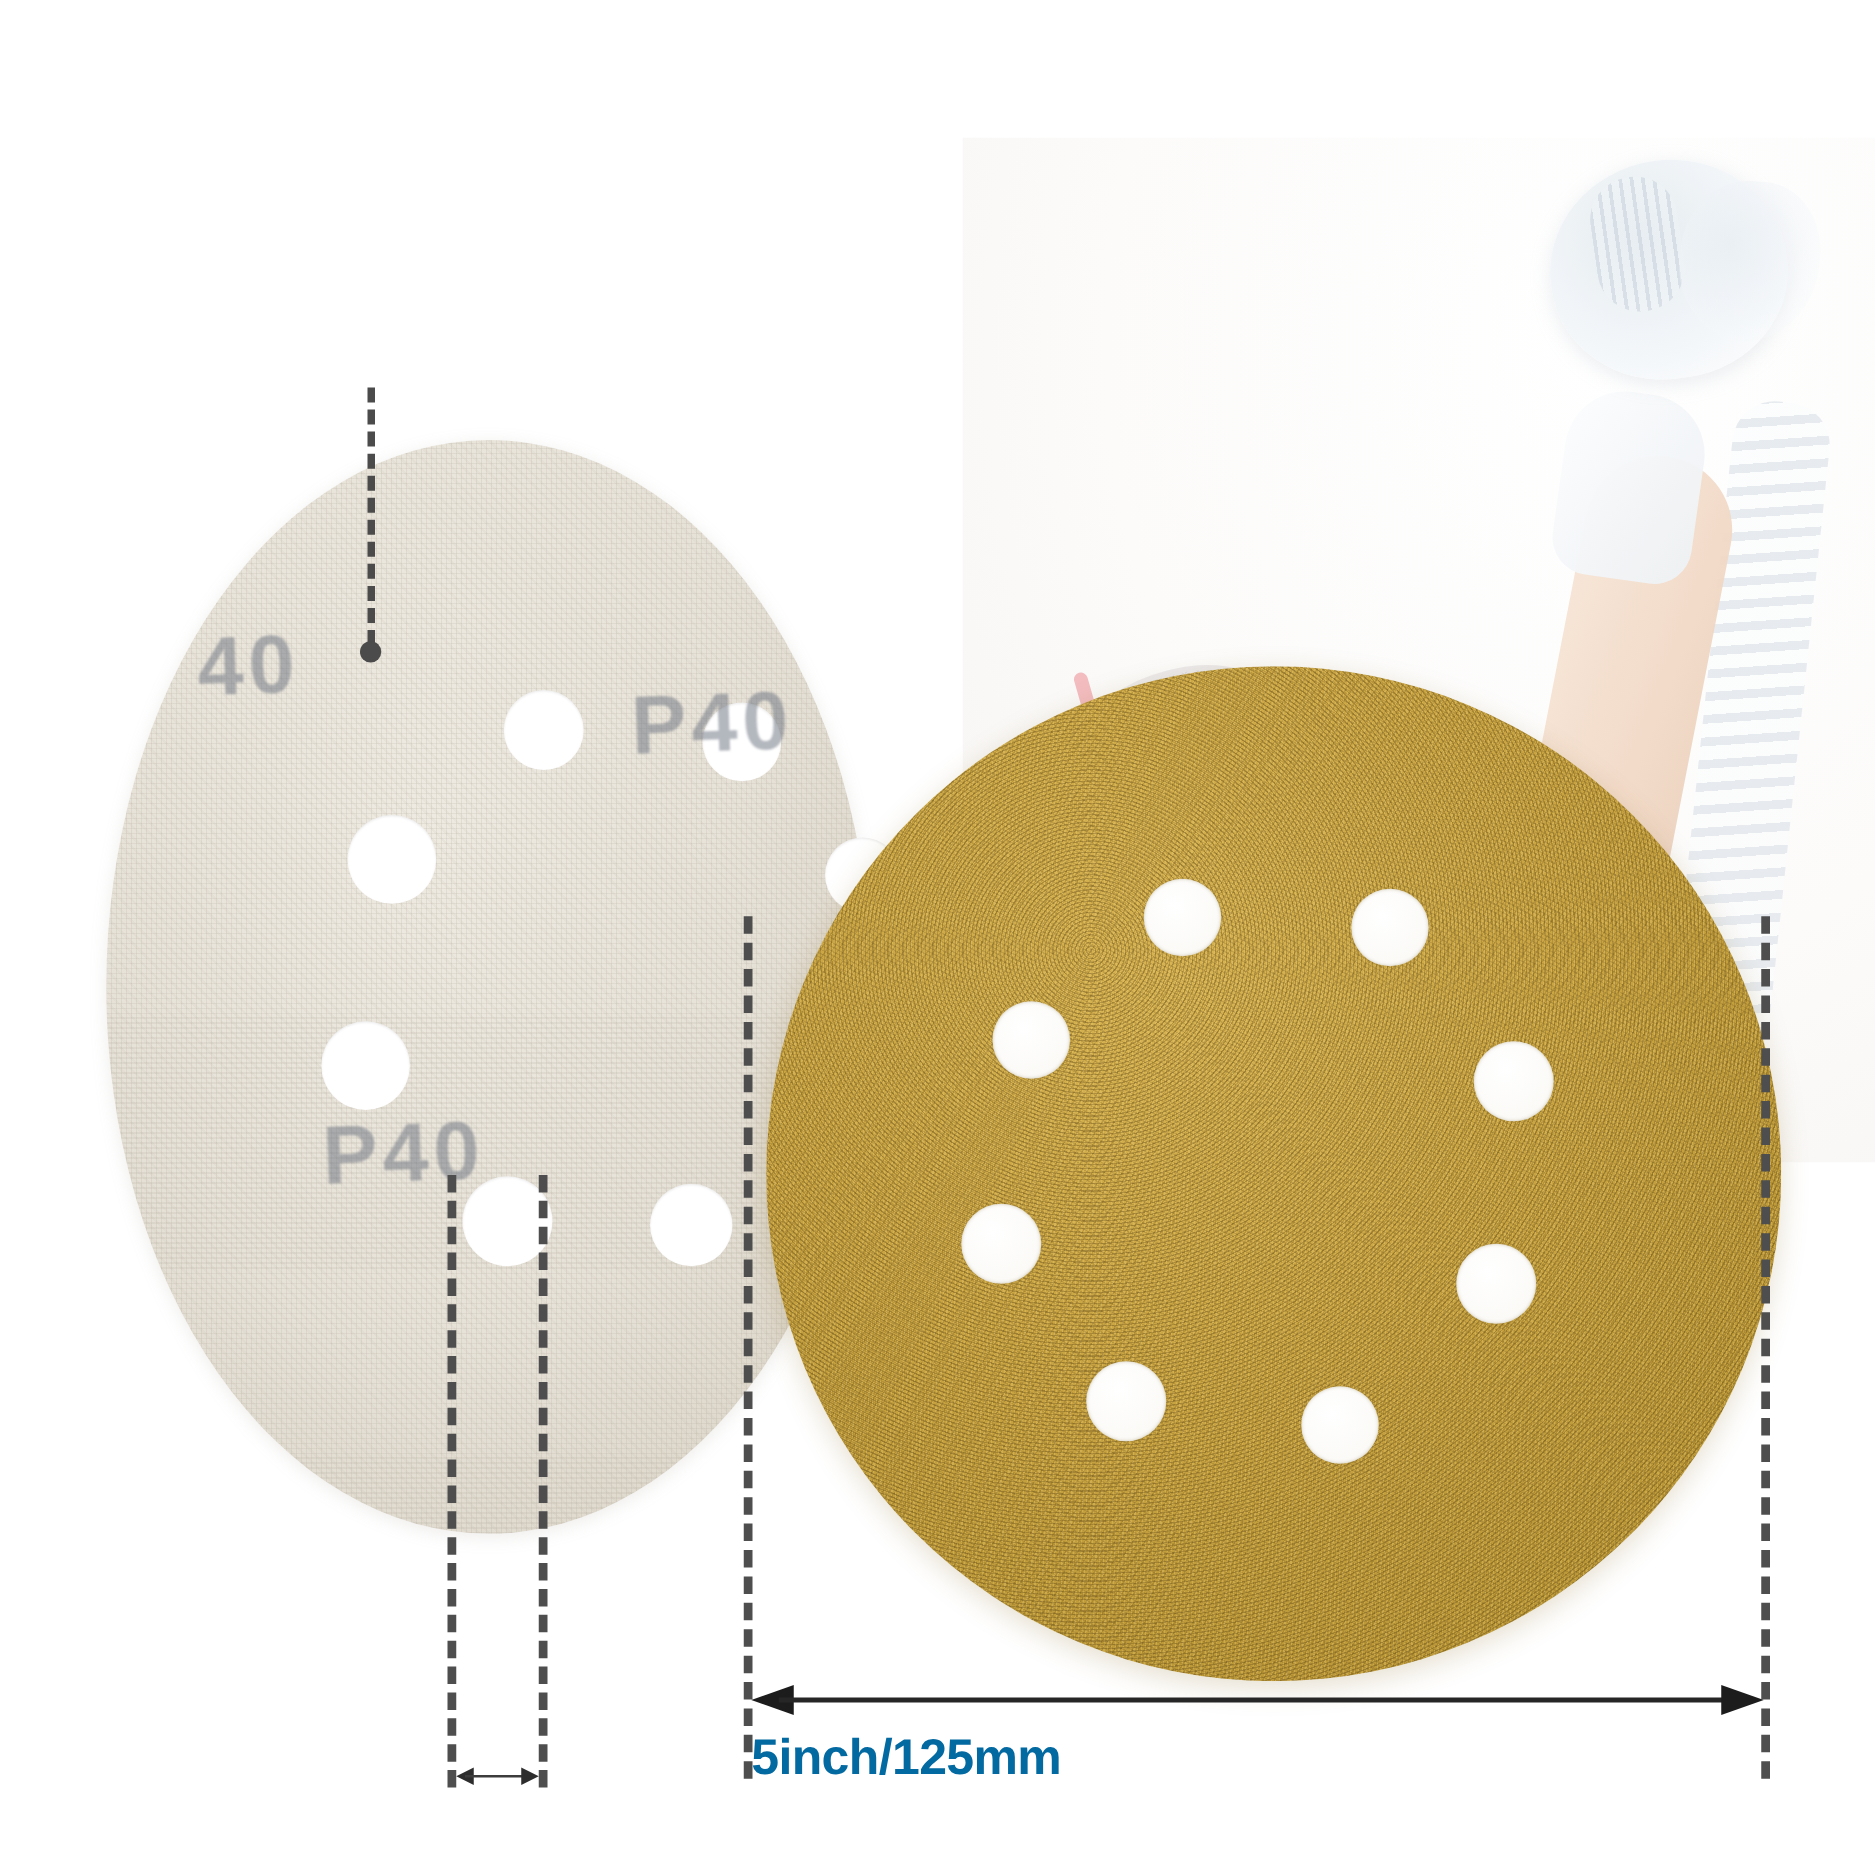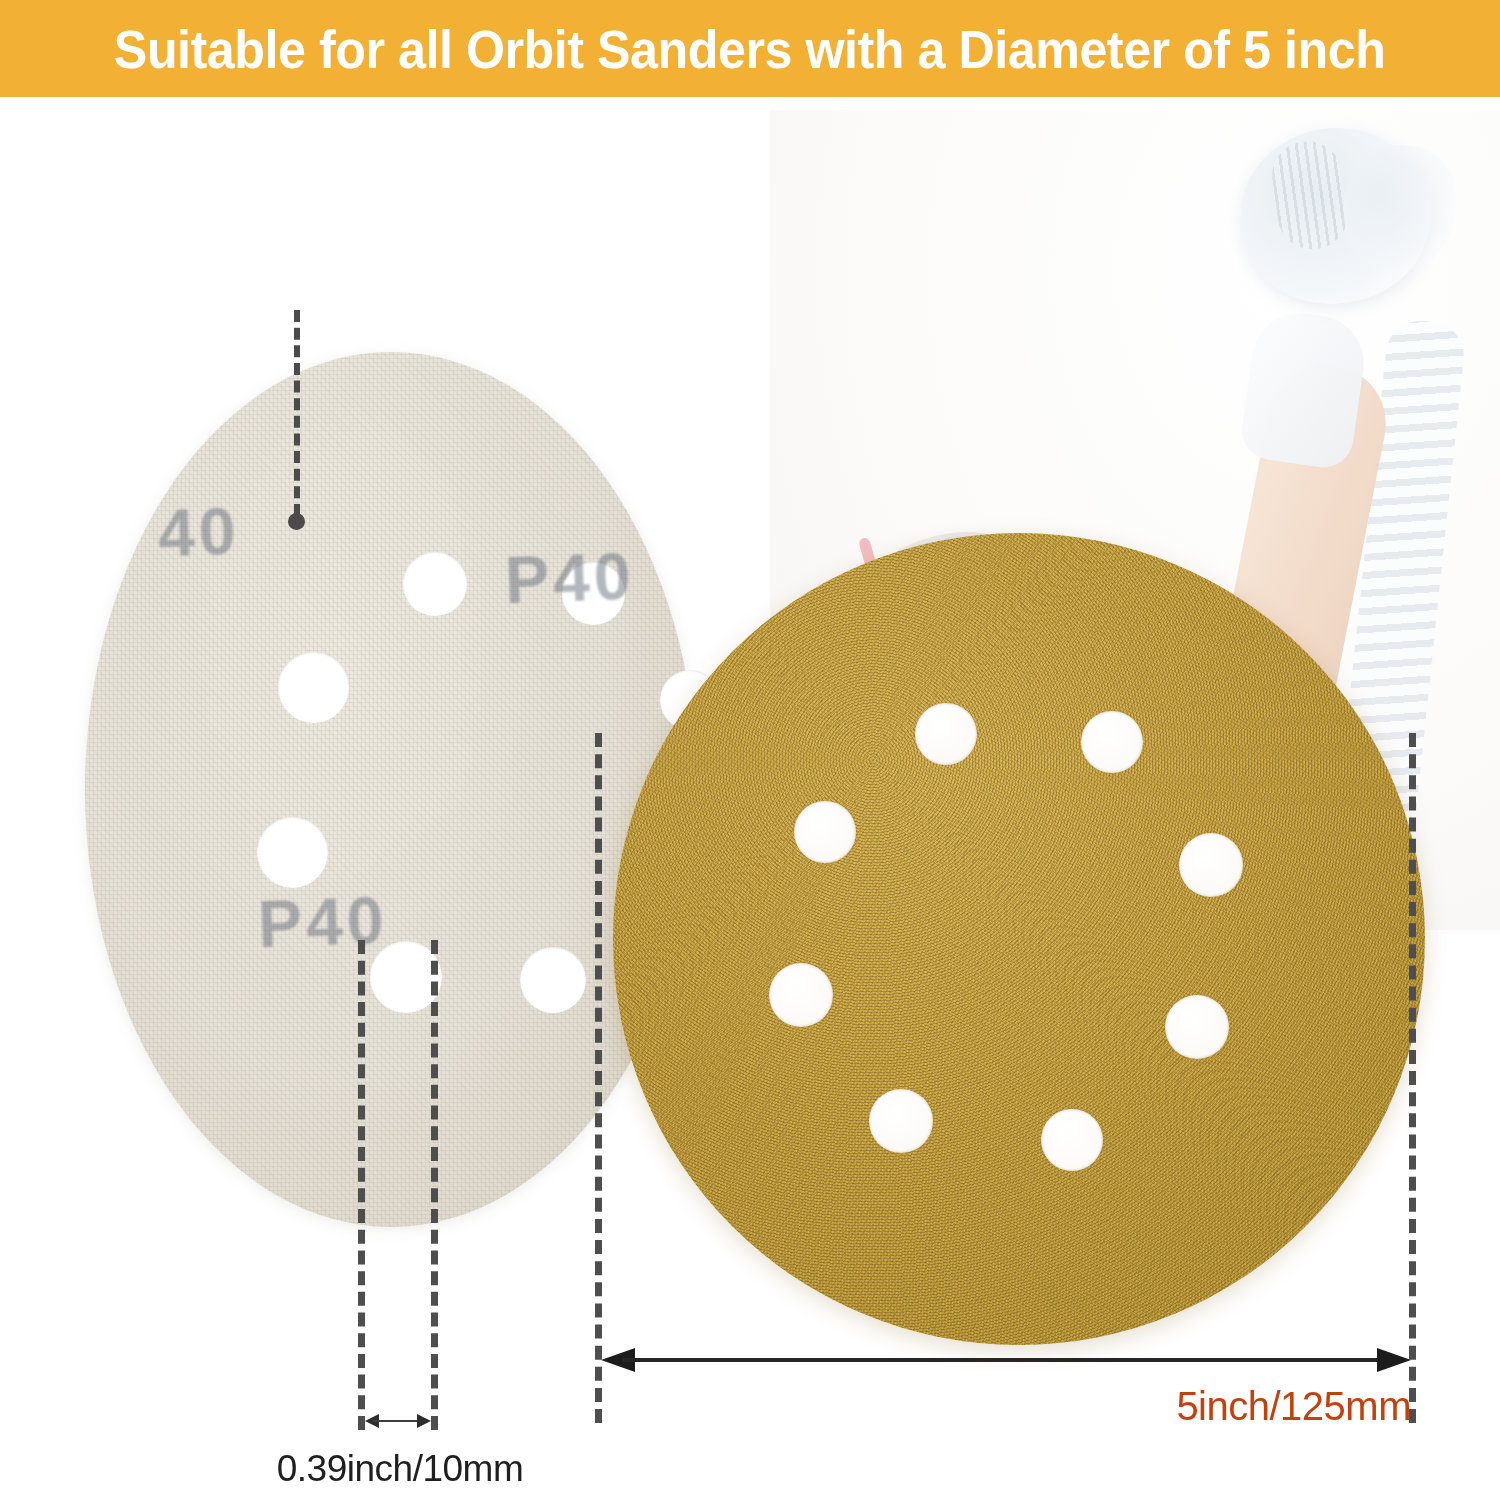--- a/index.html
+++ b/index.html
@@ -336,36 +336,34 @@
     border-top: 12px solid transparent;
     border-bottom: 12px solid transparent;
   }
   #dim-disc .ah-l { left: 0;  border-right: 34px solid #1c1c1c; }
   #dim-disc .ah-r { right: 0; border-left: 34px solid #1c1c1c; }
 
   #label-disc {
     position: absolute;
     left: 601px; top: 1384px;
     width: 810px;
-    text-align: right;
+    text-align: left;
     font-size: 40px;
-    color: #c2410c;
+    color: #0369a1;
     font-family: "Liberation Sans", sans-serif;
     letter-spacing: -0.5px;
     white-space: nowrap;
+    font-weight: bold;
   }
 </style>
 </head>
 <body>
 
 <div id="stage">
 
-  <div id="banner">
-    <div id="banner-text">Suitable for all Orbit Sanders with a Diameter of 5 inch</div>
-  </div>
 
   <div id="photo">
     <div class="wall"></div>
     <div class="hose"></div>
     <div class="shoulder"></div>
     <div class="head"></div>
     <div class="hairnet-mesh"></div>
     <div class="face"></div>
     <div class="mask"></div>
     <div class="strap-pink"></div>
@@ -408,21 +406,20 @@
   <div class="vline" id="vline-hole-l"></div>
   <div class="vline" id="vline-hole-r"></div>
   <div class="vline" id="vline-disc-l"></div>
   <div class="vline" id="vline-disc-r"></div>
 
   <div id="dim-hole">
     <div class="ah-l"></div>
     <div class="bar"></div>
     <div class="ah-r"></div>
   </div>
-  <div id="label-hole">0.39inch/10mm</div>
 
   <div id="dim-disc">
     <div class="ah-l"></div>
     <div class="bar"></div>
     <div class="ah-r"></div>
   </div>
   <div id="label-disc">5inch/125mm</div>
 
 </div>
 

